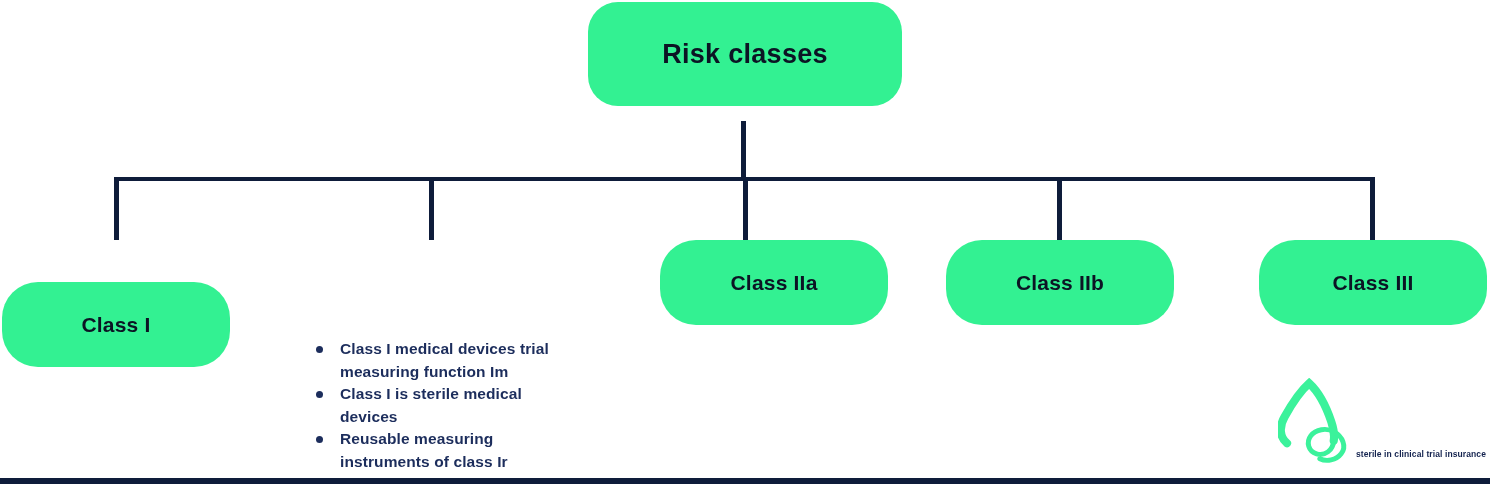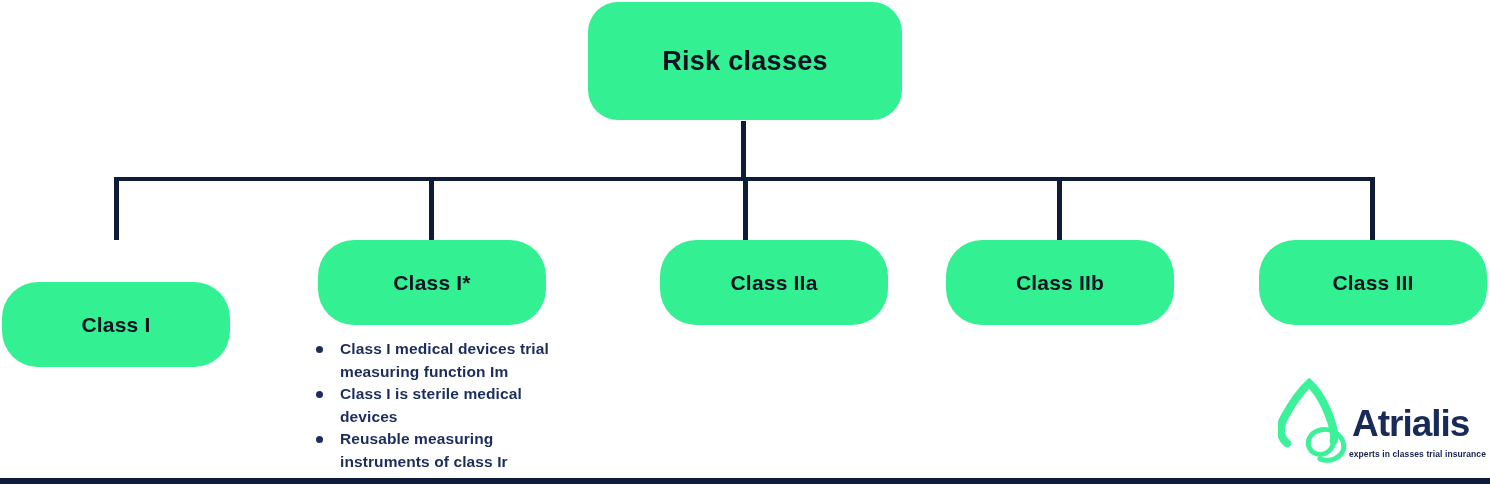--- a/index.html
+++ b/index.html
@@ -12,21 +12,21 @@
   }
   .node{
     position:absolute;
     background:#33F192;
     display:flex;align-items:center;justify-content:center;
     text-align:center;
     color:#0C1424;
     font-weight:bold;
   }
   .root-node{
-    left:588px;top:2px;width:314px;height:118px;
+    left:588px;top:2px;width:314px;height:104px;
     border-radius:30px;
     font-size:27px;
     letter-spacing:.3px;
   }
   .child-node{
     top:240px;width:228px;height:85px;
     border-radius:36px;
     font-size:21px;
     letter-spacing:.2px;
   }
@@ -92,23 +92,20 @@
   <div class="line h-main"></div>
   <div class="line stub stub-1"></div>
   <div class="line stub stub-2"></div>
   <div class="line stub stub-3"></div>
   <div class="line stub stub-4"></div>
   <div class="line stub stub-5"></div>
 
   <div class="node child-node child-1">
     <span>Class I</span>
   </div>
-  <div class="node child-node child-2">
-    <span>Class I*</span>
-  </div>
   <div class="node child-node child-3">
     <span>Class IIa</span>
   </div>
   <div class="node child-node child-4">
     <span>Class IIb</span>
   </div>
   <div class="node child-node child-5">
     <span>Class III</span>
   </div>
 
@@ -118,19 +115,18 @@
     <li>Reusable measuring instruments of class Ir</li>
   </ul>
 
   <div class="logo">
     <svg class="logo-mark" viewBox="0 0 100 100">
       <g fill="none" stroke="#3BF29B" stroke-linecap="round">
         <path d="M11,77 C2,70 1,57 8,45 C18,27 30,11 38,4 C49,14 59,33 65,51 C68,60 69,68 68,74" stroke-width="10"></path>
         <path d="M68,74 C67,86 57,93 47,90 C37,87 34,76 40,68 C46,60 59,58 68,63 C79,69 84,81 77,90 C71,98 59,100 51,96" stroke-width="6"></path>
       </g>
     </svg>
-    <div class="logo-brand">Atrialis</div>
-    <div class="logo-tagline">experts in classes trial insurance</div>
+    <div class="logo-tagline">sterile in clinical trial insurance</div>
   </div>
 
   <div class="line bottom-bar"></div>
 
 </div>
 
 </body></html>

